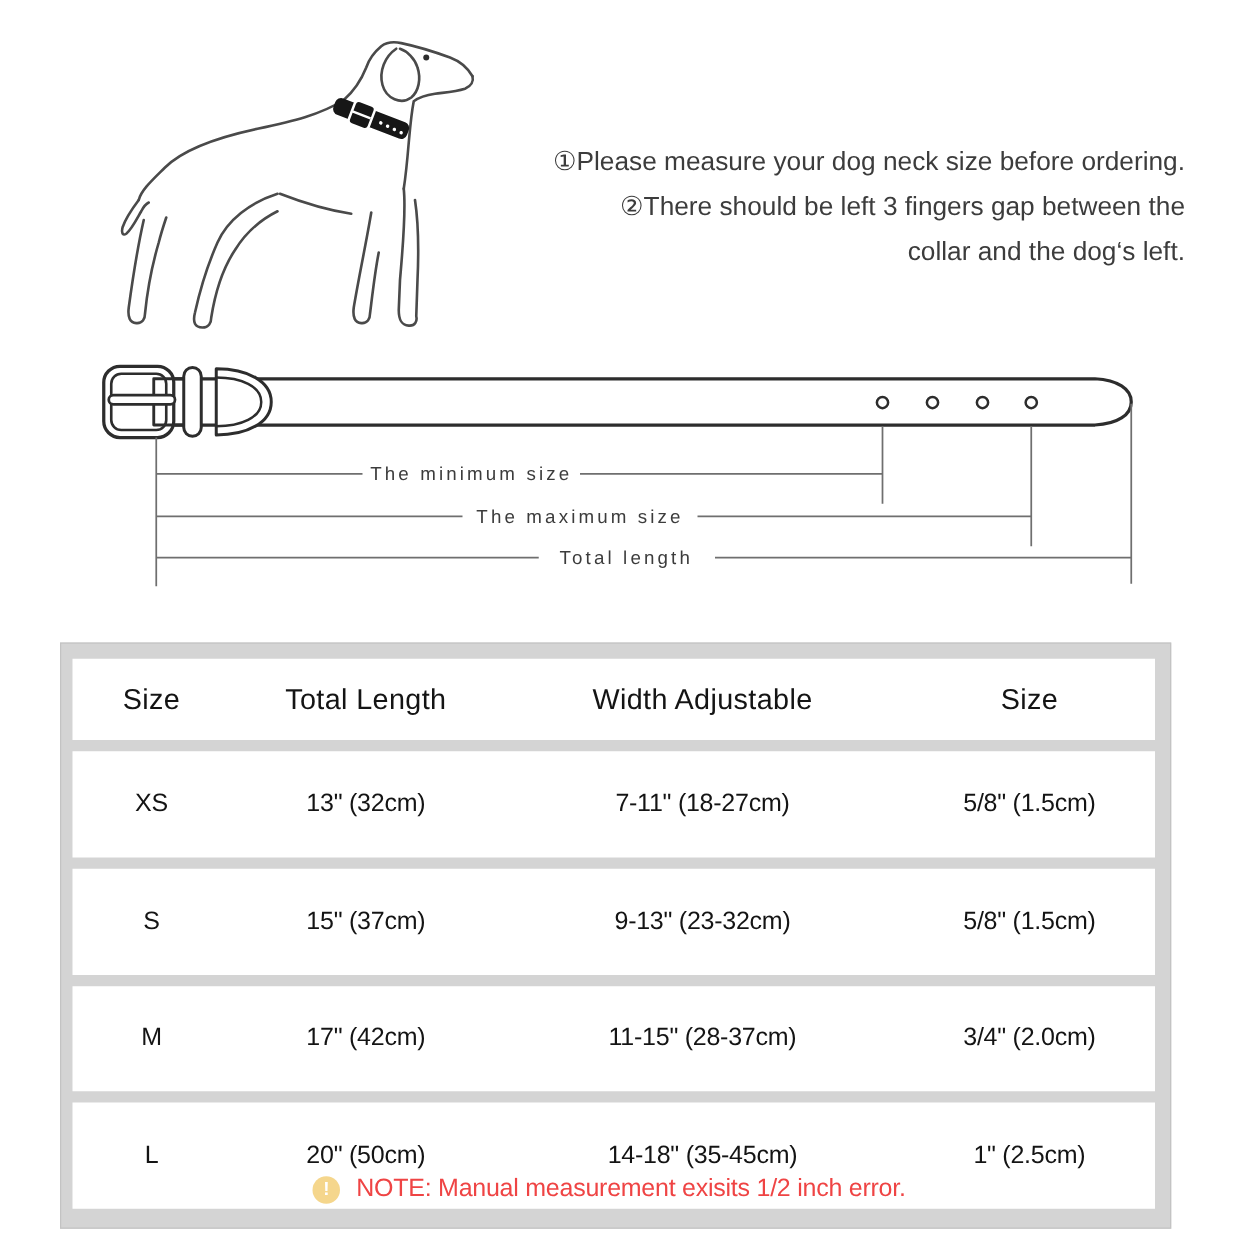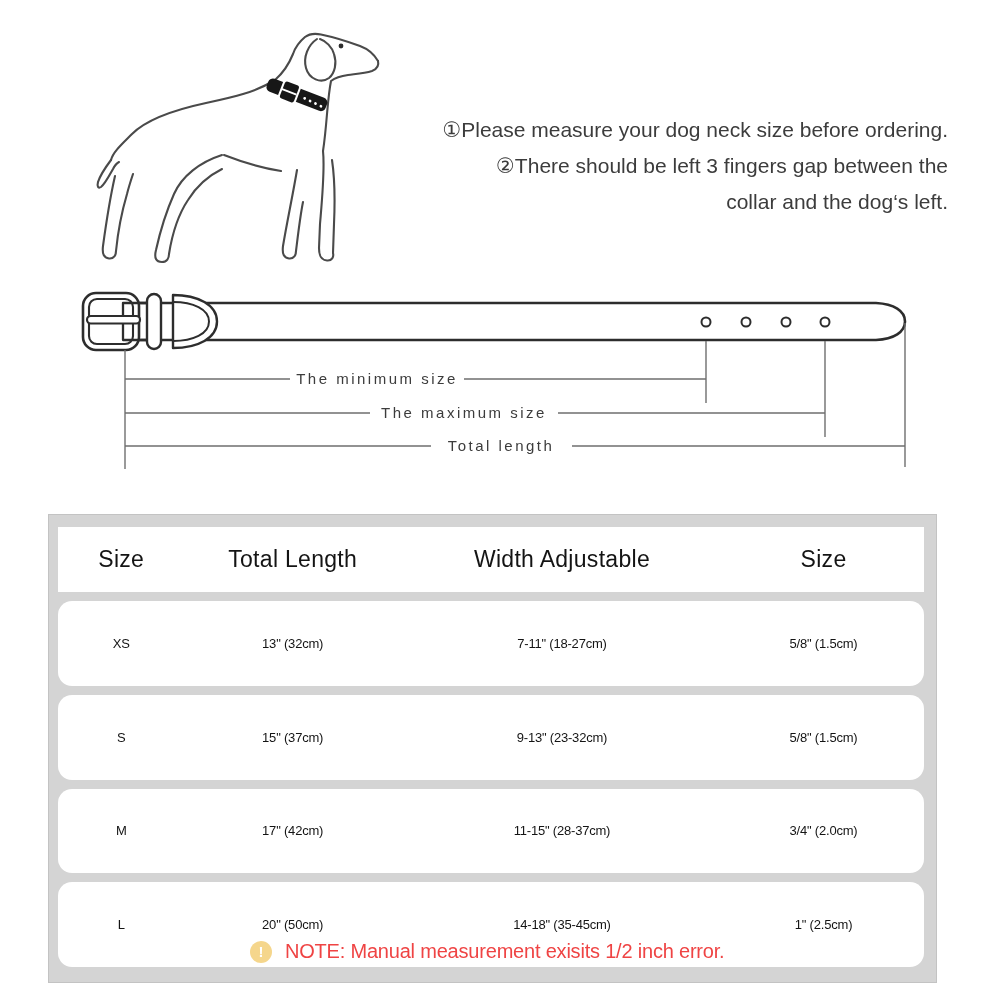--- a/index.html
+++ b/index.html
@@ -25,21 +25,21 @@
     box-sizing:border-box;
     display:flex;flex-direction:column;
     padding:12px 12px 15px 9px;gap:9px;
   }
   .t-row{
     background:#ffffff;
     display:grid;grid-template-columns:14.6% 25% 37.2% 23.2%;
     align-items:center;text-align:center;color:#141414;
   }
   .t-head{height:65px;flex:0 0 auto;font-size:23px;letter-spacing:.3px;}
-  .t-data{flex:1 1 auto;font-size:13px;letter-spacing:-.2px;border-radius:14px;}
+  .t-data{flex:1 1 auto;font-size:20px;letter-spacing:-.2px;}
 
   
   .note{
     left:250px;top:940px;display:flex;align-items:center;gap:13px;
   }
   .note .bang{
     width:22px;height:22px;border-radius:50%;background:#f5d68c;
     color:#ffffff;font-weight:bold;font-size:15px;line-height:22px;
     text-align:center;flex:0 0 auto;
   }

